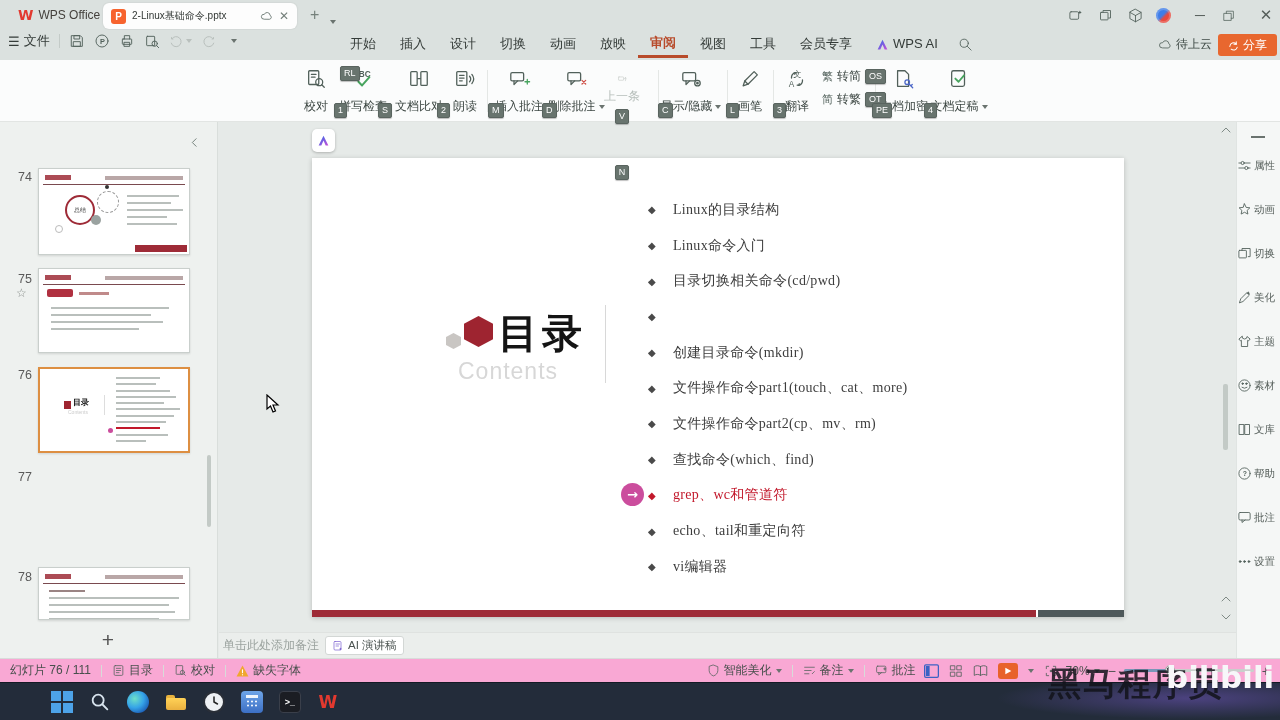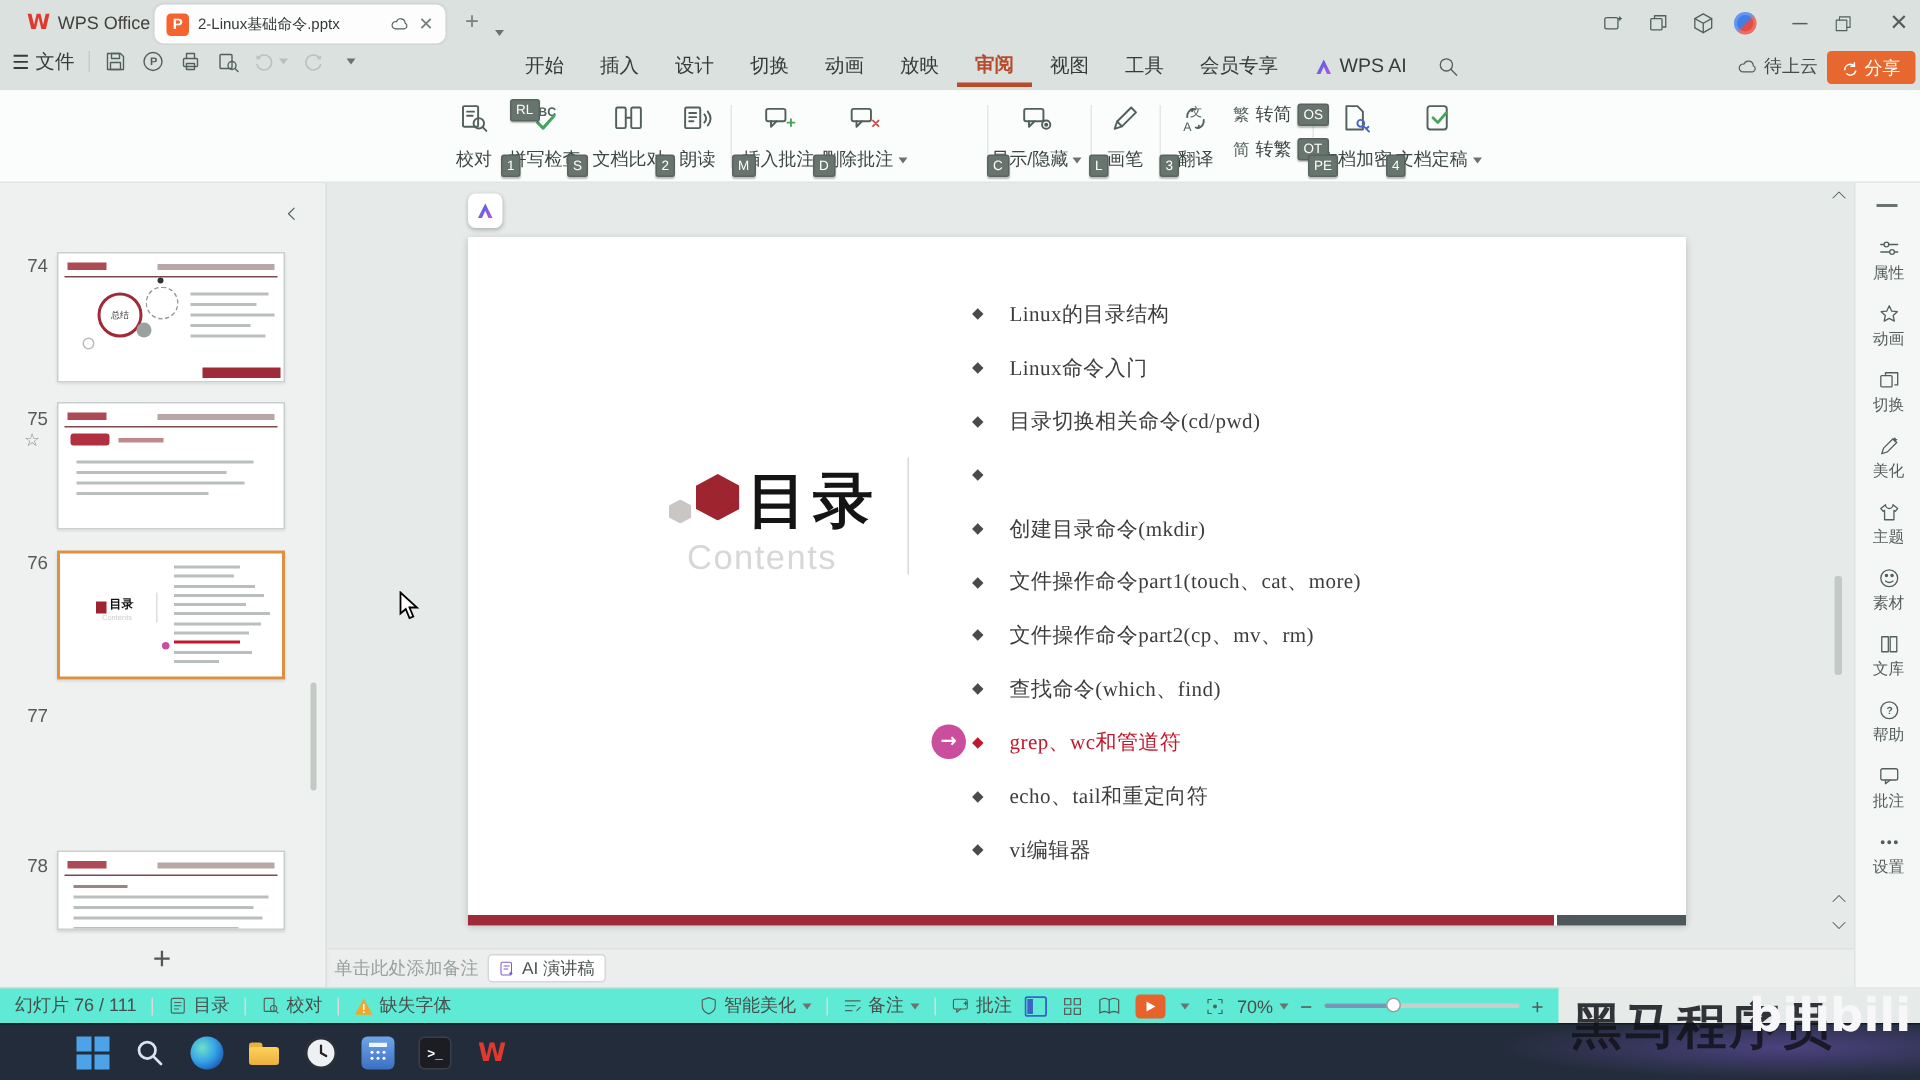--- a/index.html
+++ b/index.html
@@ -57,25 +57,25 @@
 .toc-sub{position:absolute;left:146px;top:200px;font-size:23px;color:#d7d7d7;letter-spacing:1px}
 .toc-div{position:absolute;left:293px;top:147px;width:1px;height:78px;background:#d8d8d8}
 .toc-list{position:absolute;left:336px;top:34px;width:450px}
 .toc-list li{height:35.7px;display:flex;align-items:center;list-style:none;font-family:"Liberation Serif","DejaVu Serif",serif;font-size:14px;color:#3d3d3d;letter-spacing:.3px}
 .toc-list li .b{font-size:10px;margin-right:17px;color:#4a4a4a;font-family:"DejaVu Sans",sans-serif}
 .toc-list li.hot{color:#c2182b}
 .toc-list li.hot .b{color:#c2182b}
 .arrowbadge{position:absolute;left:309px;top:325px;width:23px;height:23px;border-radius:50%;background:#cb4d9d;color:#fff;display:flex;align-items:center;justify-content:center;font-weight:800;font-size:13px;font-family:"DejaVu Sans",sans-serif}
 
 .rbar{position:absolute;left:1236px;top:122px;width:44px;height:536px;background:#f5f7f6;border-left:1px solid #e0e4e2}
-.rit{position:absolute;left:0;width:44px;display:flex;flex-direction:column;align-items:center;gap:2px;color:#555e5a;font-size:10.5px}
+.rit{position:absolute;left:0;width:44px;display:flex;flex-direction:row;align-items:center;gap:2px;color:#555e5a;font-size:10.5px}
 
 .notes{position:absolute;left:219px;top:632px;width:1017px;height:26px;background:#ebeeec;border-top:1px solid #dfe2e0;display:flex;align-items:center;padding-left:4px;gap:6px}
 .aibtn{height:19px;border:1px solid #d3d7d5;background:#fff;border-radius:3px;display:flex;align-items:center;padding:0 6px;gap:4px;color:#4b5350;font-size:11.5px}
-.status{position:absolute;left:0;top:658px;width:1039px;height:24px;background:#5eead4;border-top:1px solid #d8dcda;display:flex;align-items:center;font-size:12px;color:#474f4c}
+.status{position:absolute;left:0;top:658px;width:1280px;height:24px;background:#f9a8d4;border-top:1px solid #d8dcda;display:flex;align-items:center;font-size:12px;color:#474f4c}
 .sdiv{width:1px;height:12px;background:#d8dbd9;margin:0 10px}
 .sseg{display:flex;align-items:center;gap:4px}
 .viewic{display:flex;align-items:center;gap:10px;margin:0 8px}
 .taskbar{position:absolute;left:0;top:682px;width:1280px;height:38px;background:#232c3a;border-top:1px solid #141a24}
 .tico{position:absolute;top:8px;width:22px;height:22px}
 .wm1{position:absolute;left:1048px;top:662px;font-size:33px;font-weight:800;color:rgba(18,19,26,.85);letter-spacing:2px;z-index:30}
 .wm2{position:absolute;left:1166px;top:659px;font-size:31px;font-weight:800;color:#f7f7f9;z-index:30;font-family:"DejaVu Sans",sans-serif}
 .scrollv{position:absolute;background:#c3cac6;border-radius:2px}
 </style>
 </head>
@@ -251,20 +251,38 @@
     <svg class="ico" width="23" height="22" viewBox="0 0 24 24">
         <rect x="2.5" y="5" width="14" height="9" rx="1.5"></rect>
         <path d="M6 14v4l4-4"></path>
         <path d="M18 13.5l4 4M22 13.5l-4 4" stroke="#cf5149"></path>
       </svg>
     <span style="display:flex;align-items:center;gap:3px">
         <span class="rlabel">删除批注</span>
         <span class="caret"></span>
       </span>
   </div>
+  <div class="stack" style="left:604px">
+    <span class="srow rbtn dis" style="position:relative;padding:0">
+      <svg class="ico" width="15" height="15" viewBox="0 0 24 24">
+          <rect x="2.5" y="7" width="12" height="8" rx="1"></rect>
+          <path d="M19 16V9M19 9l-2.5 2.5M19 9l2.5 2.5"></path>
+        </svg>
+      <span class="rlabel">上一条</span>
+      <span class="kt" style="position:static">V</span>
+    </span>
+    <span class="srow rbtn dis" style="position:relative;padding:0">
+      <svg class="ico" width="15" height="15" viewBox="0 0 24 24">
+          <rect x="2.5" y="7" width="12" height="8" rx="1"></rect>
+          <path d="M19 9v7M19 16l-2.5-2.5M19 16l2.5-2.5"></path>
+        </svg>
+      <span class="rlabel">下一条</span>
+      <span class="kt" style="position:static">N</span>
+    </span>
+  </div>
   <div class="rdiv" style="left:658px"></div>
   <div class="rbtn" style="left:662px;width:58px">
     <span class="kt" style="left:-4px;bottom:-2px">C</span>
     <svg class="ico" width="23" height="22" viewBox="0 0 24 24">
         <rect x="2.5" y="5" width="14" height="9" rx="1.5"></rect>
         <path d="M6 14v4l4-4"></path>
         <circle cx="18.5" cy="16.5" r="3"></circle>
         <circle cx="18.5" cy="16.5" r="0.8" fill="#51605a"></circle>
       </svg>
     <span style="display:flex;align-items:center;gap:3px">

